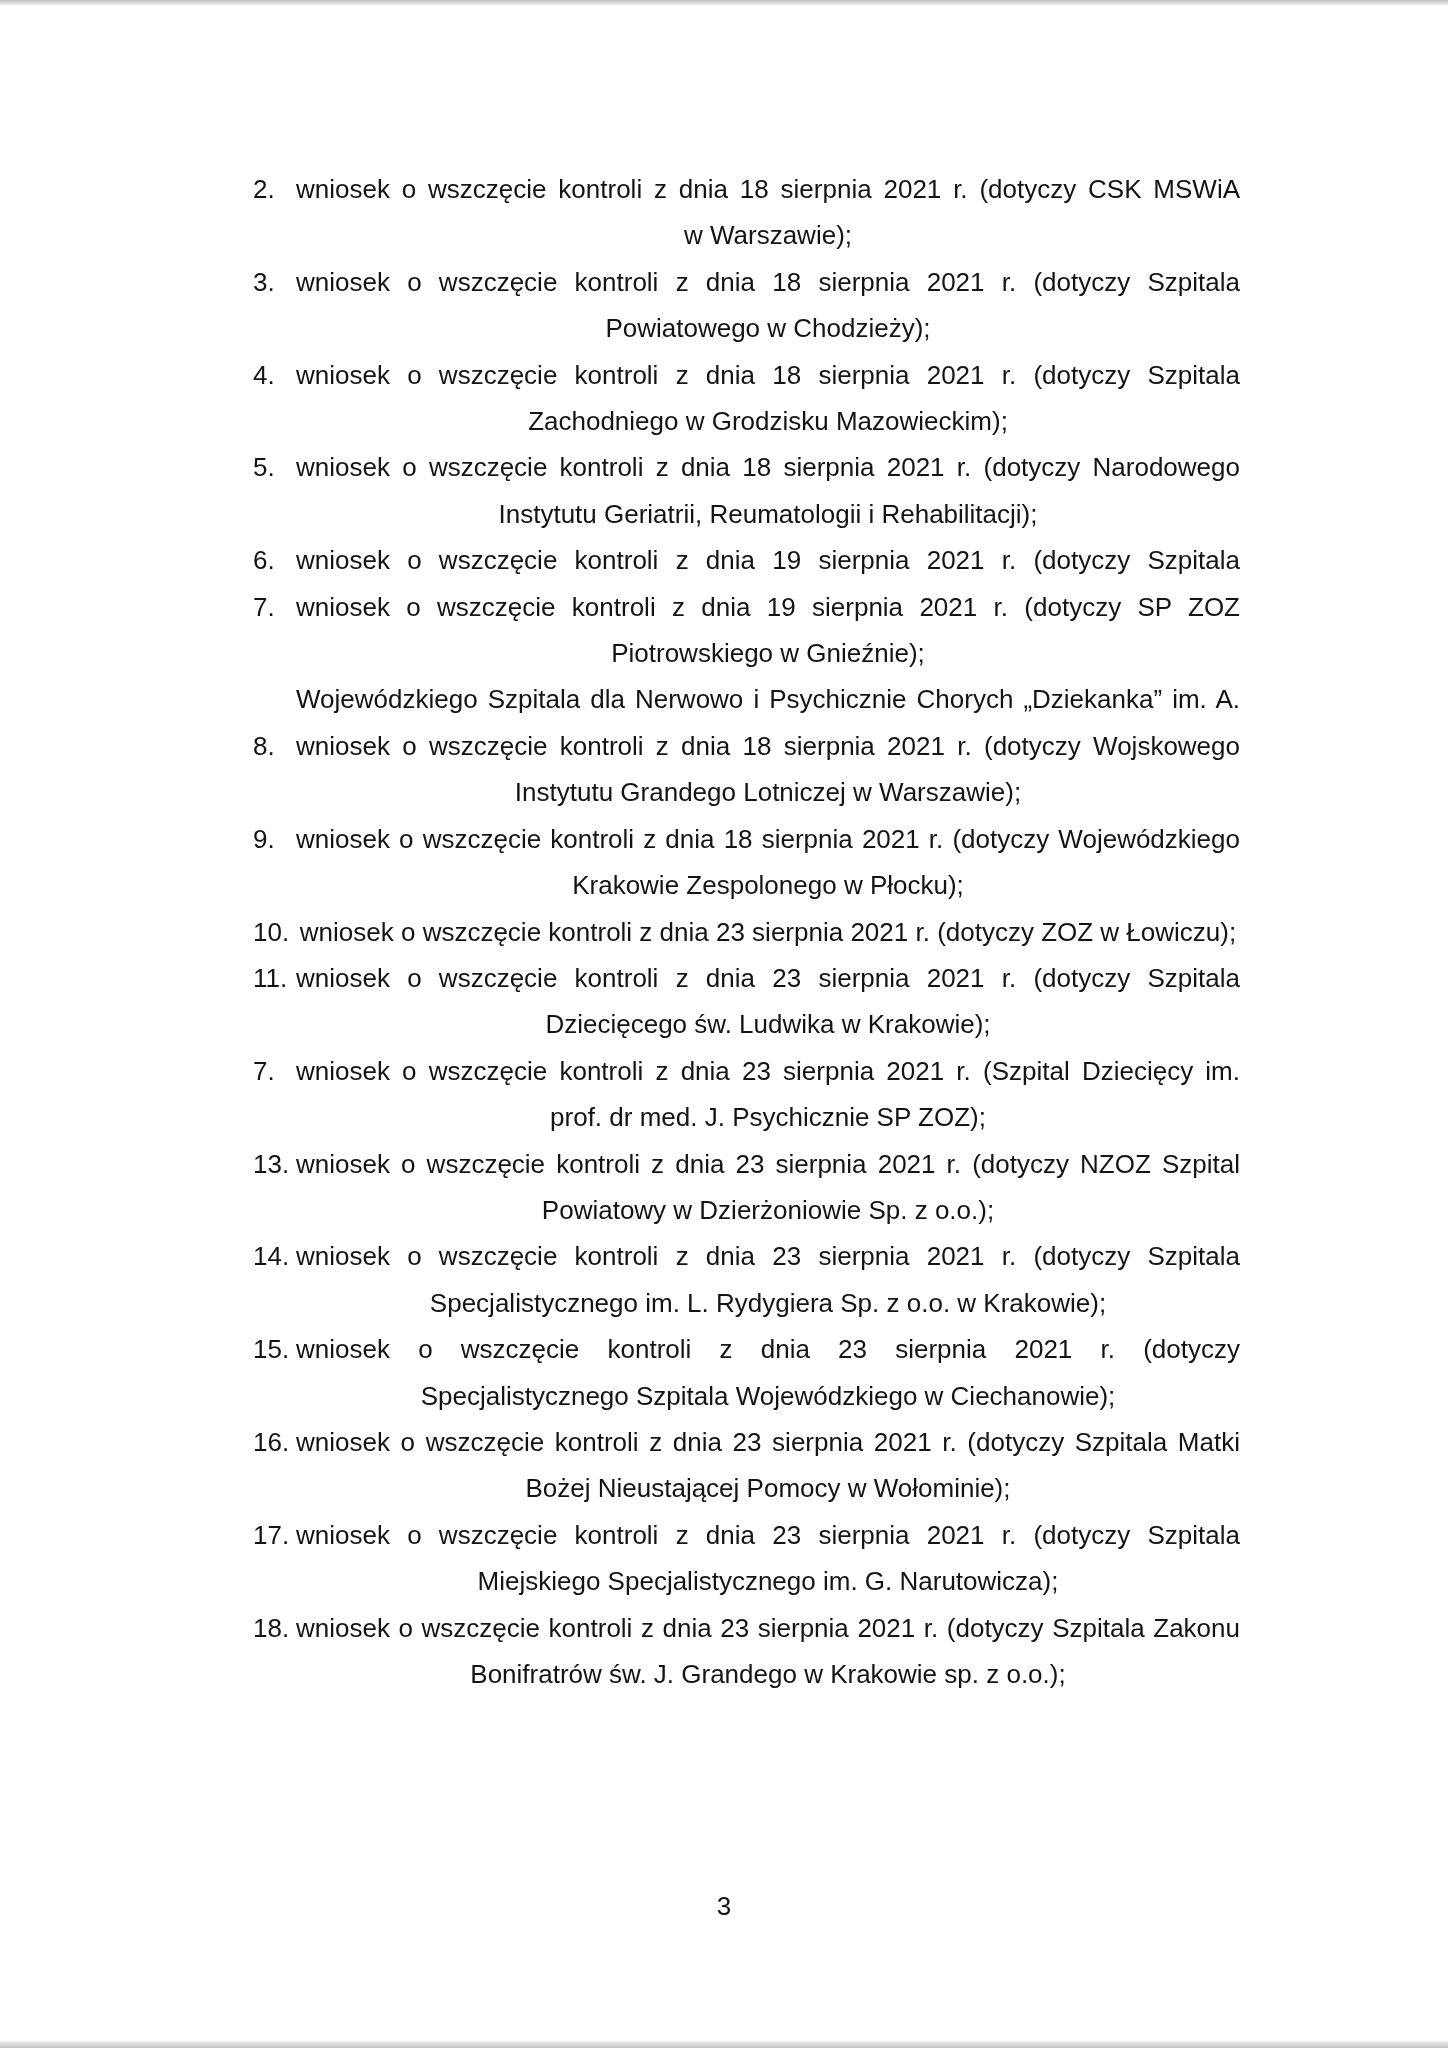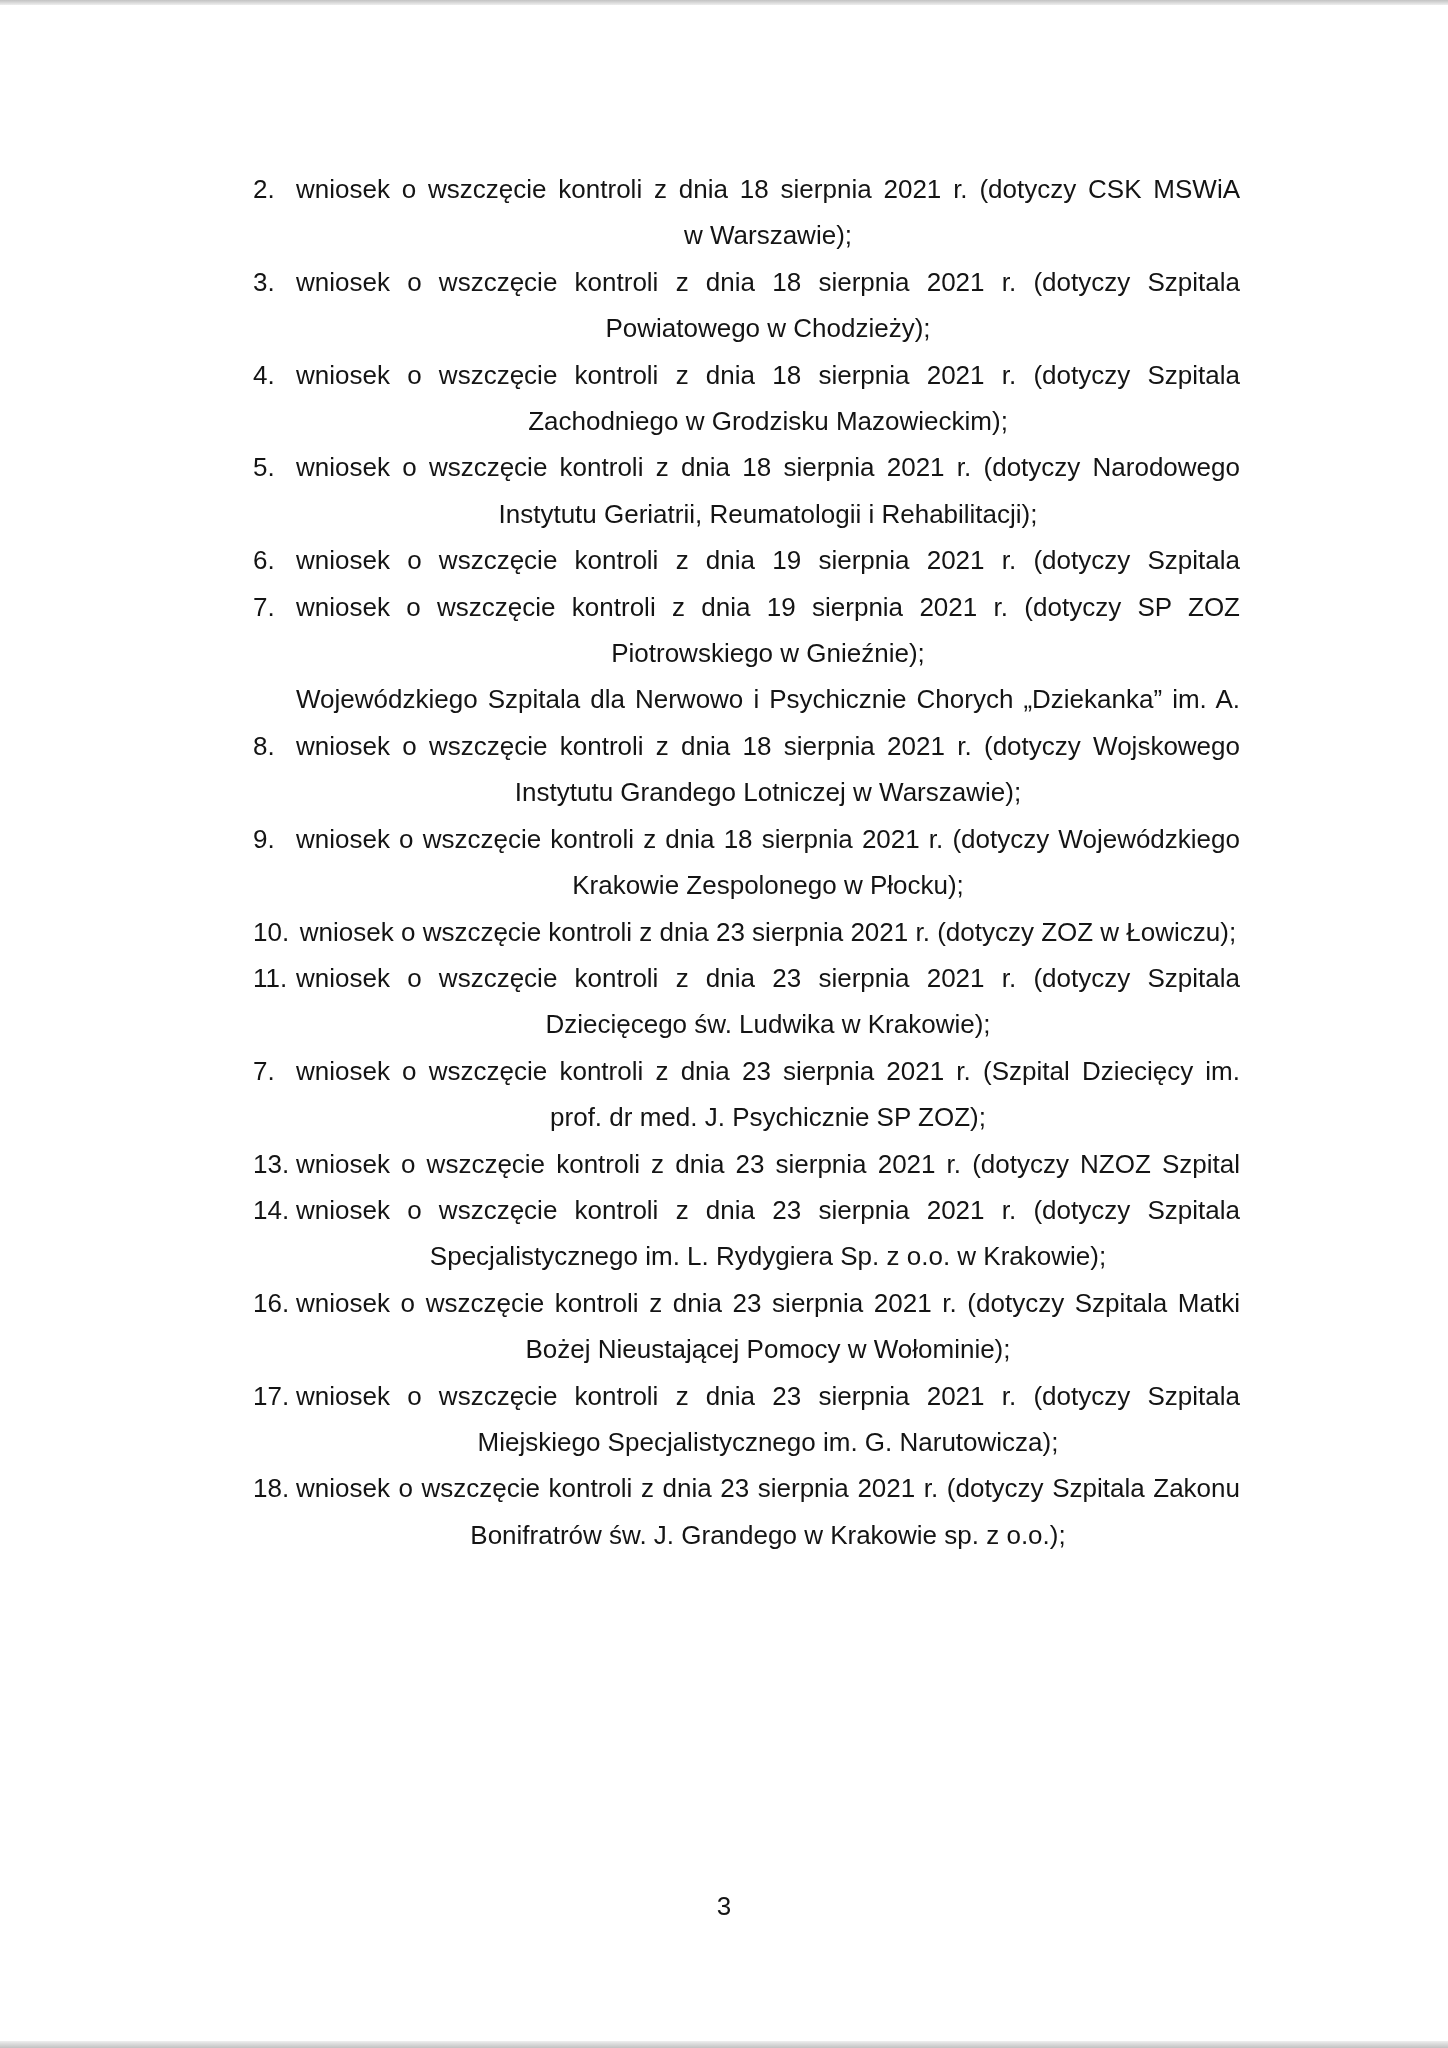--- a/index.html
+++ b/index.html
@@ -115,25 +115,31 @@
         <div class="line last">Dziecięcego św. Ludwika w Krakowie);</div>
       </li>
       <li class="item">
         <span class="num">7.</span>
         <div class="line just">wniosek o wszczęcie kontroli z dnia 23 sierpnia 2021 r. (Szpital Dziecięcy im.</div>
         <div class="line last">prof. dr med. J. Psychicznie SP ZOZ);</div>
       </li>
       <li class="item">
         <span class="num">13.</span>
         <div class="line just">wniosek o wszczęcie kontroli z dnia 23 sierpnia 2021 r. (dotyczy NZOZ Szpital</div>
+        <div class="line last">Powiatowy w Dzierżoniowie Sp. z o.o.);</div>
       </li>
       <li class="item">
         <span class="num">14.</span>
         <div class="line just">wniosek o wszczęcie kontroli z dnia 23 sierpnia 2021 r. (dotyczy Szpitala</div>
         <div class="line last">Specjalistycznego im. L. Rydygiera Sp. z o.o. w Krakowie);</div>
+      </li>
+      <li class="item">
+        <span class="num">15.</span>
+        <div class="line just">wniosek o wszczęcie kontroli z dnia 23 sierpnia 2021 r. (dotyczy</div>
+        <div class="line last">Specjalistycznego Szpitala Wojewódzkiego w Ciechanowie);</div>
       </li>
       <li class="item">
         <span class="num">16.</span>
         <div class="line just">wniosek o wszczęcie kontroli z dnia 23 sierpnia 2021 r. (dotyczy Szpitala Matki</div>
         <div class="line last">Bożej Nieustającej Pomocy w Wołominie);</div>
       </li>
       <li class="item">
         <span class="num">17.</span>
         <div class="line just">wniosek o wszczęcie kontroli z dnia 23 sierpnia 2021 r. (dotyczy Szpitala</div>
         <div class="line last">Miejskiego Specjalistycznego im. G. Narutowicza);</div>

